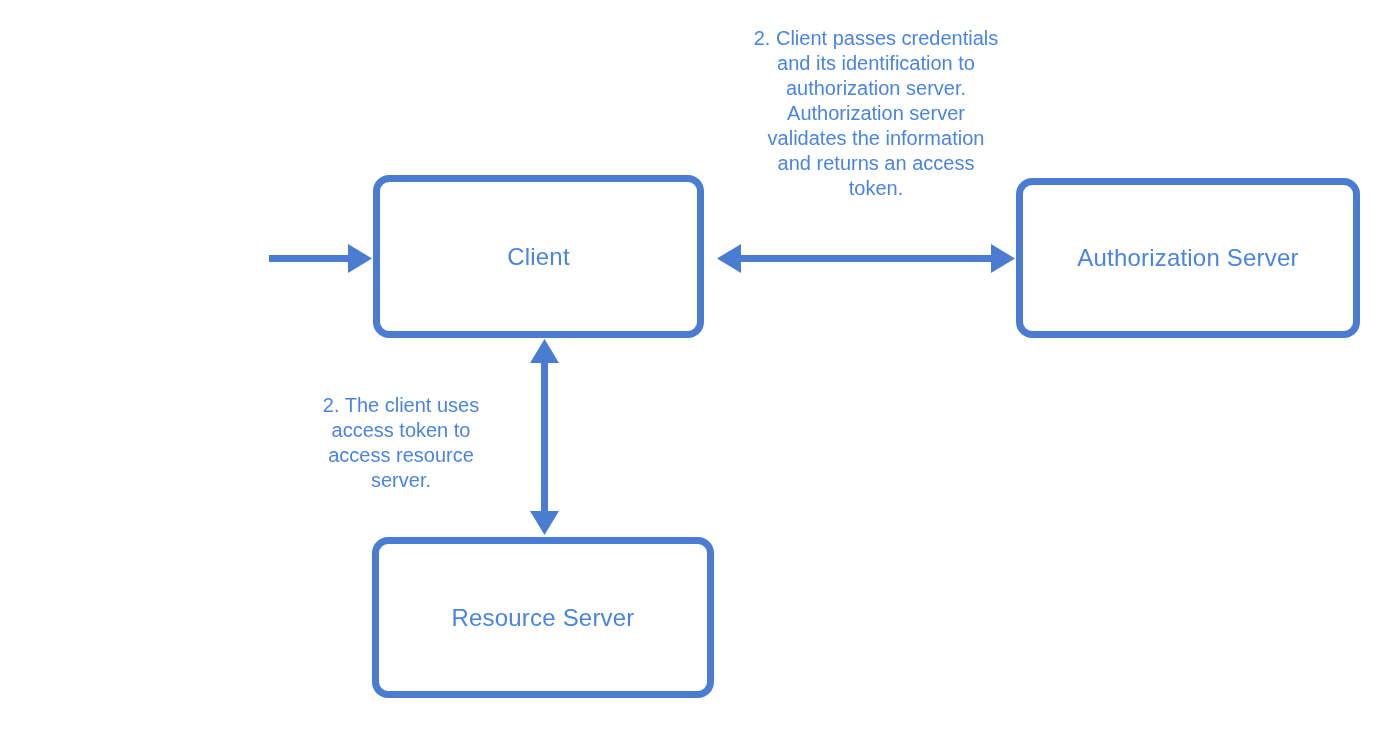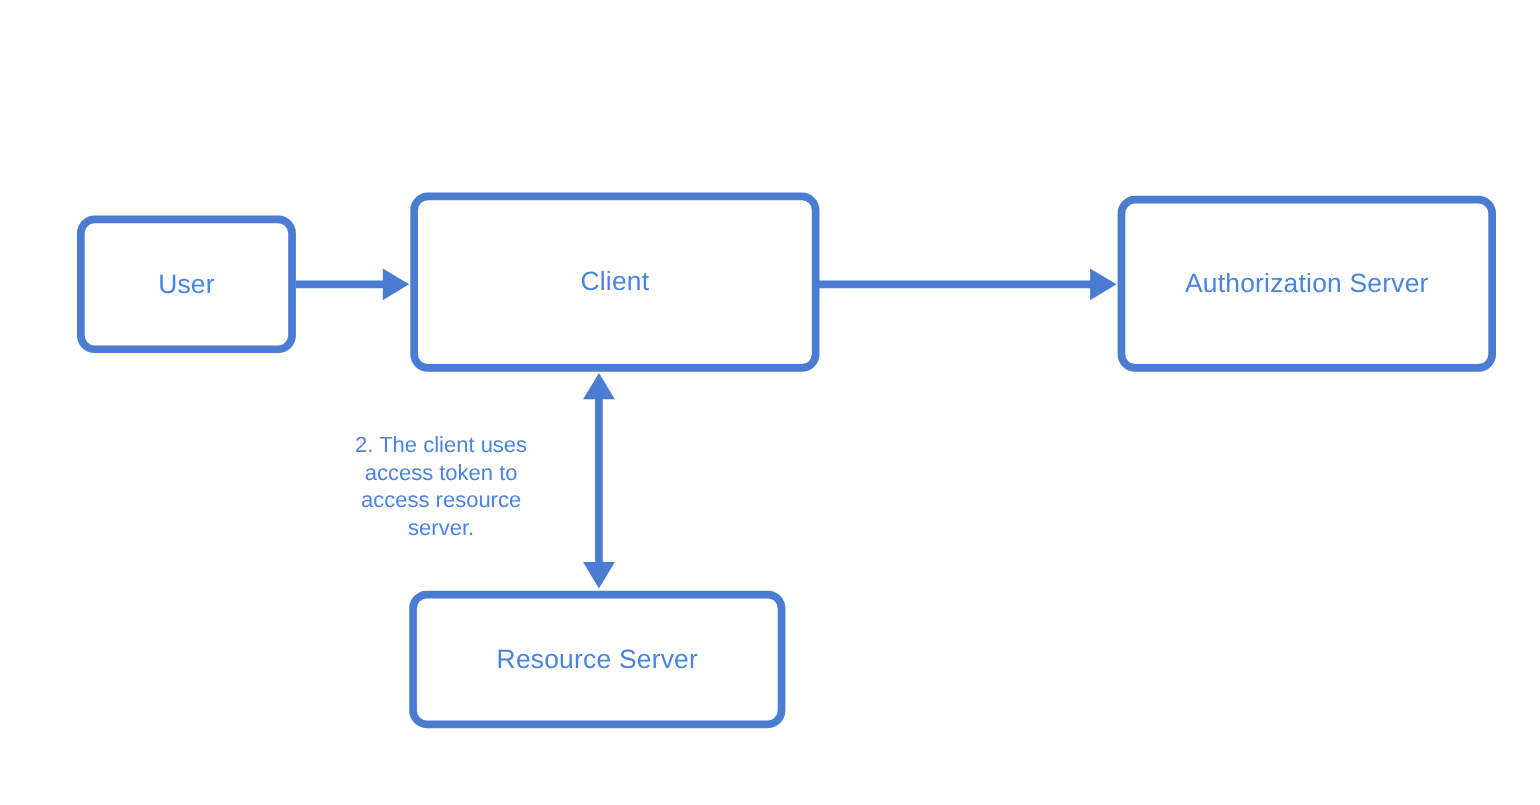--- a/index.html
+++ b/index.html
@@ -23,23 +23,23 @@
     border-radius: 16px;
     display: flex;
     align-items: center;
     justify-content: center;
     box-sizing: border-box;
     color: var(--text);
     font-size: 24px;
     letter-spacing: 0.2px;
   }
   .node-user            { left: 70px;   top: 196px; width: 199px; height: 125px; }
-  .node-client          { left: 373px;  top: 175px; width: 372px; height: 163px; }
+  .node-client          { left: 373px;  top: 175px; width: 331px; height: 163px; }
   .node-auth-server     { left: 1016px; top: 178px; width: 344px; height: 160px; }
-  .node-resource-server { left: 372px;  top: 537px; width: 342px; height: 125px; }
+  .node-resource-server { left: 372px;  top: 537px; width: 342px; height: 161px; }
   .annotation {
     position: absolute;
     color: var(--text);
     font-size: 20px;
     line-height: 25px;
     text-align: center;
     white-space: pre-line;
   }
   .annotation-step1 { left: 183px; top: 126px; width: 300px; }
   .annotation-step2 { left: 740px; top: 26px;  width: 272px; }
@@ -68,36 +68,40 @@
       <polygon class="arrow-head" points="741,244 717,258.5 741,273"></polygon>
       <polygon class="arrow-head" points="991,244 1015,258.5 991,273"></polygon>
     </g>
     <g>
       <line class="arrow-line" x1="544.5" y1="361" x2="544.5" y2="513"></line>
       <polygon class="arrow-head" points="530,363 544.5,339 559,363"></polygon>
       <polygon class="arrow-head" points="530,511 544.5,535 559,511"></polygon>
     </g>
   </svg>
 
-  <div class="node node-user">
-    <span>User</span>
-  </div>
 
   <div class="node node-client">
     <span>Client</span>
   </div>
 
   <div class="node node-auth-server">
     <span>Authorization Server</span>
   </div>
 
   <div class="node node-resource-server">
     <span>Resource Server</span>
   </div>
 
 
+  <div class="annotation annotation-step2">2. Client passes credentials
+and its identification to
+authorization server.
+Authorization server
+validates the information
+and returns an access
+token.</div>
 
   <div class="annotation annotation-step3">2. The client uses
 access token to
 access resource
 server.</div>
 
 </div>
 
 </body></html>

